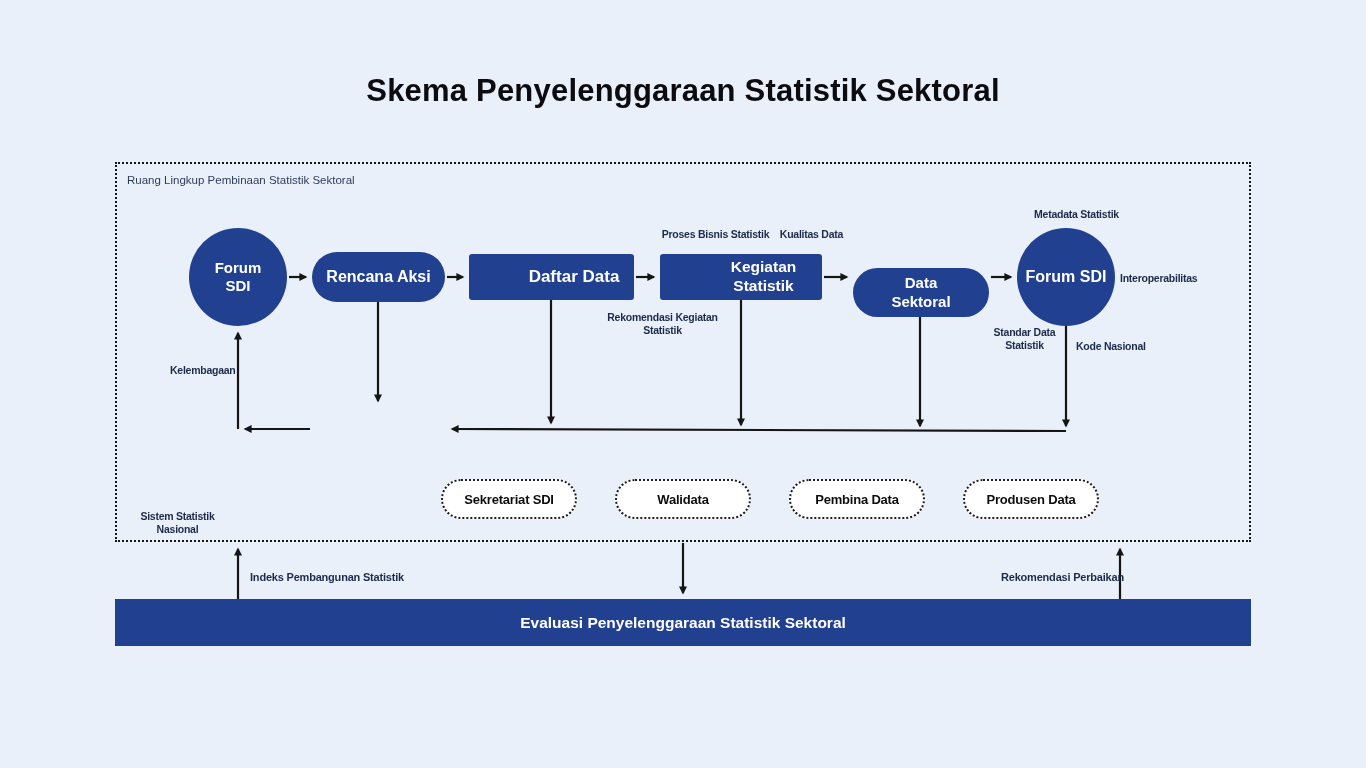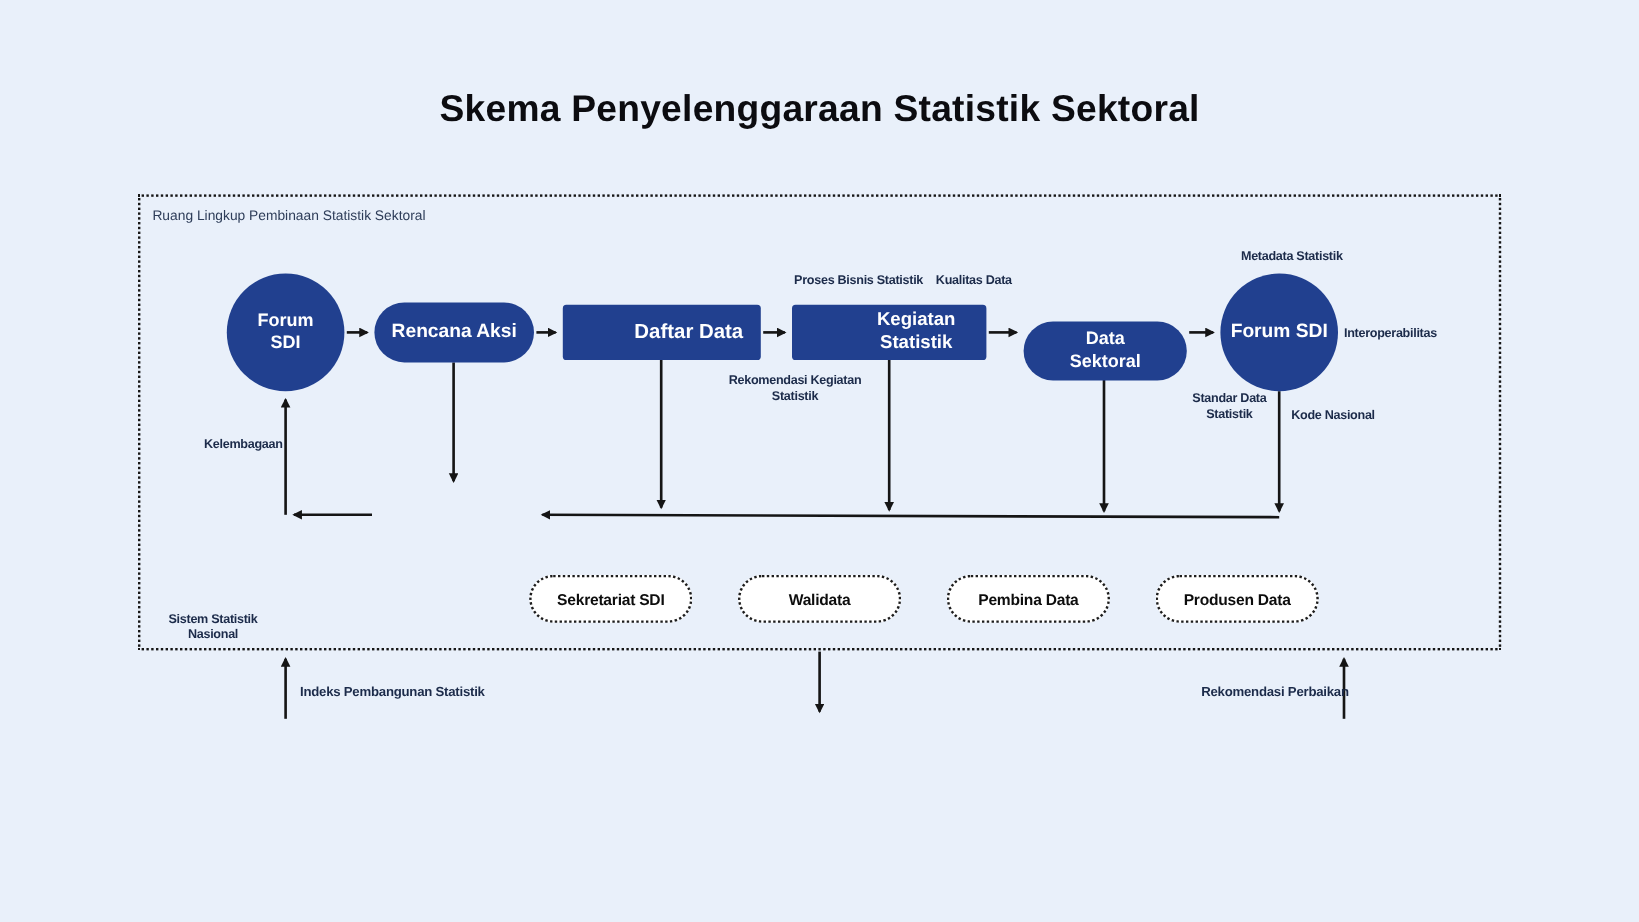--- a/index.html
+++ b/index.html
@@ -121,14 +121,15 @@
   <div class="ann center" style="left:166px; top:510px;">Sistem Statistik
 Nasional</div>
 
   <div class="actor" style="left:441px;">Sekretariat SDI</div>
   <div class="actor" style="left:615px;">Walidata</div>
   <div class="actor" style="left:789px;">Pembina Data</div>
   <div class="actor" style="left:963px;">Produsen Data</div>
 
   <div class="bottom-label" style="left:250px; top:571px;">Indeks Pembangunan Statistik</div>
   <div class="bottom-label" style="left:1001px; top:571px;">Rekomendasi Perbaikan</div>
+  <div class="eval-bar">Evaluasi Penyelenggaraan Statistik Sektoral</div>
 
 </div>
 
 </body></html>

